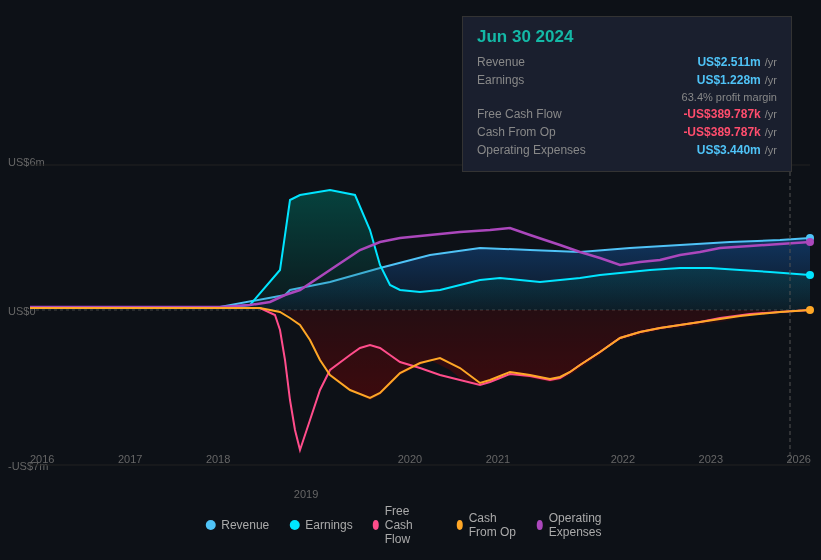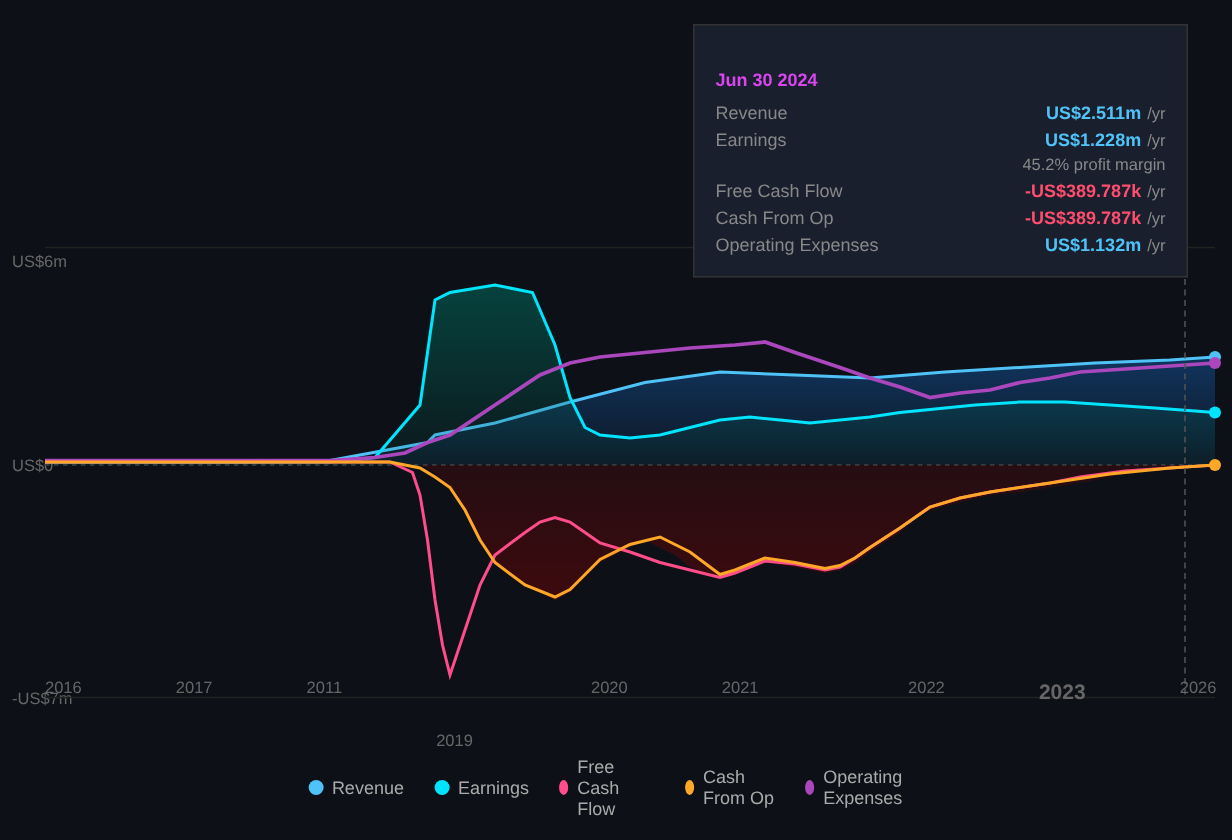--- a/index.html
+++ b/index.html
@@ -18,25 +18,24 @@
       position: absolute;
       top: 16px;
       left: 462px;
       background: #1a1f2e;
       border: 1px solid #333;
       padding: 10px 14px;
       min-width: 330px;
       z-index: 10;
     }
     .tooltip-date {
-      font-size: 12px;
-      color: #d946ef;
+      font-size: 17px;
+      color: #14b8a6;
       font-weight: bold;
       margin-bottom: 8px;
-      margin-top: 19px;
     }
     .tooltip-row {
       display: flex;
       justify-content: space-between;
       align-items: center;
       font-size: 12px;
       margin-bottom: 4px;
       color: #888;
     }
     .tooltip-row .label { color: #888; min-width: 120px; }
@@ -45,21 +44,21 @@
     .tooltip-row .note { color: #888; font-size: 11px; margin-left: 4px; margin-top: 44px; }
     .tooltip-row .profit-note { color: #888; font-size: 11px; }
 
     
     .y-label {
       position: absolute;
       font-size: 11px;
       color: #666;
       left: 8px;
     }
-    .y-label.top { top: 169px; }
+    .y-label.top { top: 156px; }
     .y-label.bot { top: 460px; }
     .x-label {
       font-size: 11px;
       color: #666;
     }
 
     
     .legend {
       position: absolute;
       bottom: 14px;
@@ -107,33 +106,33 @@
   <div class="tooltip-row">
     <span class="label">Revenue</span>
     <span><span class="value">US$2.511m</span><span class="note">/yr</span></span>
   </div>
   <div class="tooltip-row">
     <span class="label">Earnings</span>
     <span><span class="value">US$1.228m</span><span class="note">/yr</span></span>
   </div>
   <div class="tooltip-row">
     <span class="label"></span>
-    <span class="profit-note">45.2% profit margin</span>
+    <span class="profit-note">63.4% profit margin</span>
   </div>
   <div class="tooltip-row">
     <span class="label">Free Cash Flow</span>
     <span><span class="value negative">-US$389.787k</span><span class="note">/yr</span></span>
   </div>
   <div class="tooltip-row">
     <span class="label">Cash From Op</span>
     <span><span class="value negative">-US$389.787k</span><span class="note">/yr</span></span>
   </div>
   <div class="tooltip-row">
     <span class="label">Operating Expenses</span>
-    <span><span class="value">US$1.132m</span><span class="note">/yr</span></span>
+    <span><span class="value">US$3.440m</span><span class="note">/yr</span></span>
   </div>
 </div>
 
 <div class="y-label top">US$6m</div>
 <div class="zero-label" style="top: 305px;">US$0</div>
 <div class="y-label bot">-US$7m</div>
 
 <svg class="svg-container" viewBox="0 0 821 510" preserveAspectRatio="none" style="position:absolute;top:0;left:0;width:821px;height:510px;">
   <defs>
 
@@ -185,26 +184,26 @@
 
   <path d="M30,308 L220,308 L260,308 L280,312 L290,318 L300,325 L310,340 L320,360 L330,375 L350,390 L370,398 L380,393 L390,383 L400,373 L420,363 L440,358 L460,368 L480,383 L490,380 L500,376 L510,372 L530,375 L550,379 L560,377 L570,372 L580,365 L600,352 L620,338 L640,332 L660,328 L700,322 L740,316 L780,312 L810,310" fill="none" stroke="#ffa726" stroke-width="2"></path>
   <circle cx="810" cy="310" r="4" fill="#ffa726"></circle>
 
   <line x1="790" y1="165" x2="790" y2="465" stroke="#555" stroke-width="1" stroke-dasharray="4,3"></line>
 </svg>
 
 <div style="position:absolute; bottom:60px; left:30px; right:10px; display:flex; justify-content:space-between;">
   <span class="x-label" style="font-size:11px;color:#666;">2016</span>
   <span class="x-label" style="font-size:11px;color:#666;">2017</span>
-  <span class="x-label" style="font-size:11px;color:#666;">2011</span>
+  <span class="x-label" style="font-size:11px;color:#666;">2018</span>
   <span class="x-label" style="font-size:11px;color:#666;margin-top:35px;">2019</span>
   <span class="x-label" style="font-size:11px;color:#666;margin-left:16px;">2020</span>
   <span class="x-label" style="font-size:11px;color:#666;">2021</span>
   <span class="x-label" style="font-size:11px;color:#666;margin-left:37px;">2022</span>
-  <span class="x-label" style="font-size:14px;color:#666;font-weight:bold;">2023</span>
+  <span class="x-label" style="font-size:11px;color:#666;">2023</span>
   <span class="x-label" style="font-size:11px;color:#666;">2026</span>
 </div>
 
 <div class="legend">
   <div class="legend-item">
     <div class="legend-dot" style="background:#4fc3f7;"></div>
     <span style="font-size:12px;color:#aaa;">Revenue</span>
   </div>
   <div class="legend-item">
     <div class="legend-dot" style="background:#00e5ff;"></div>

